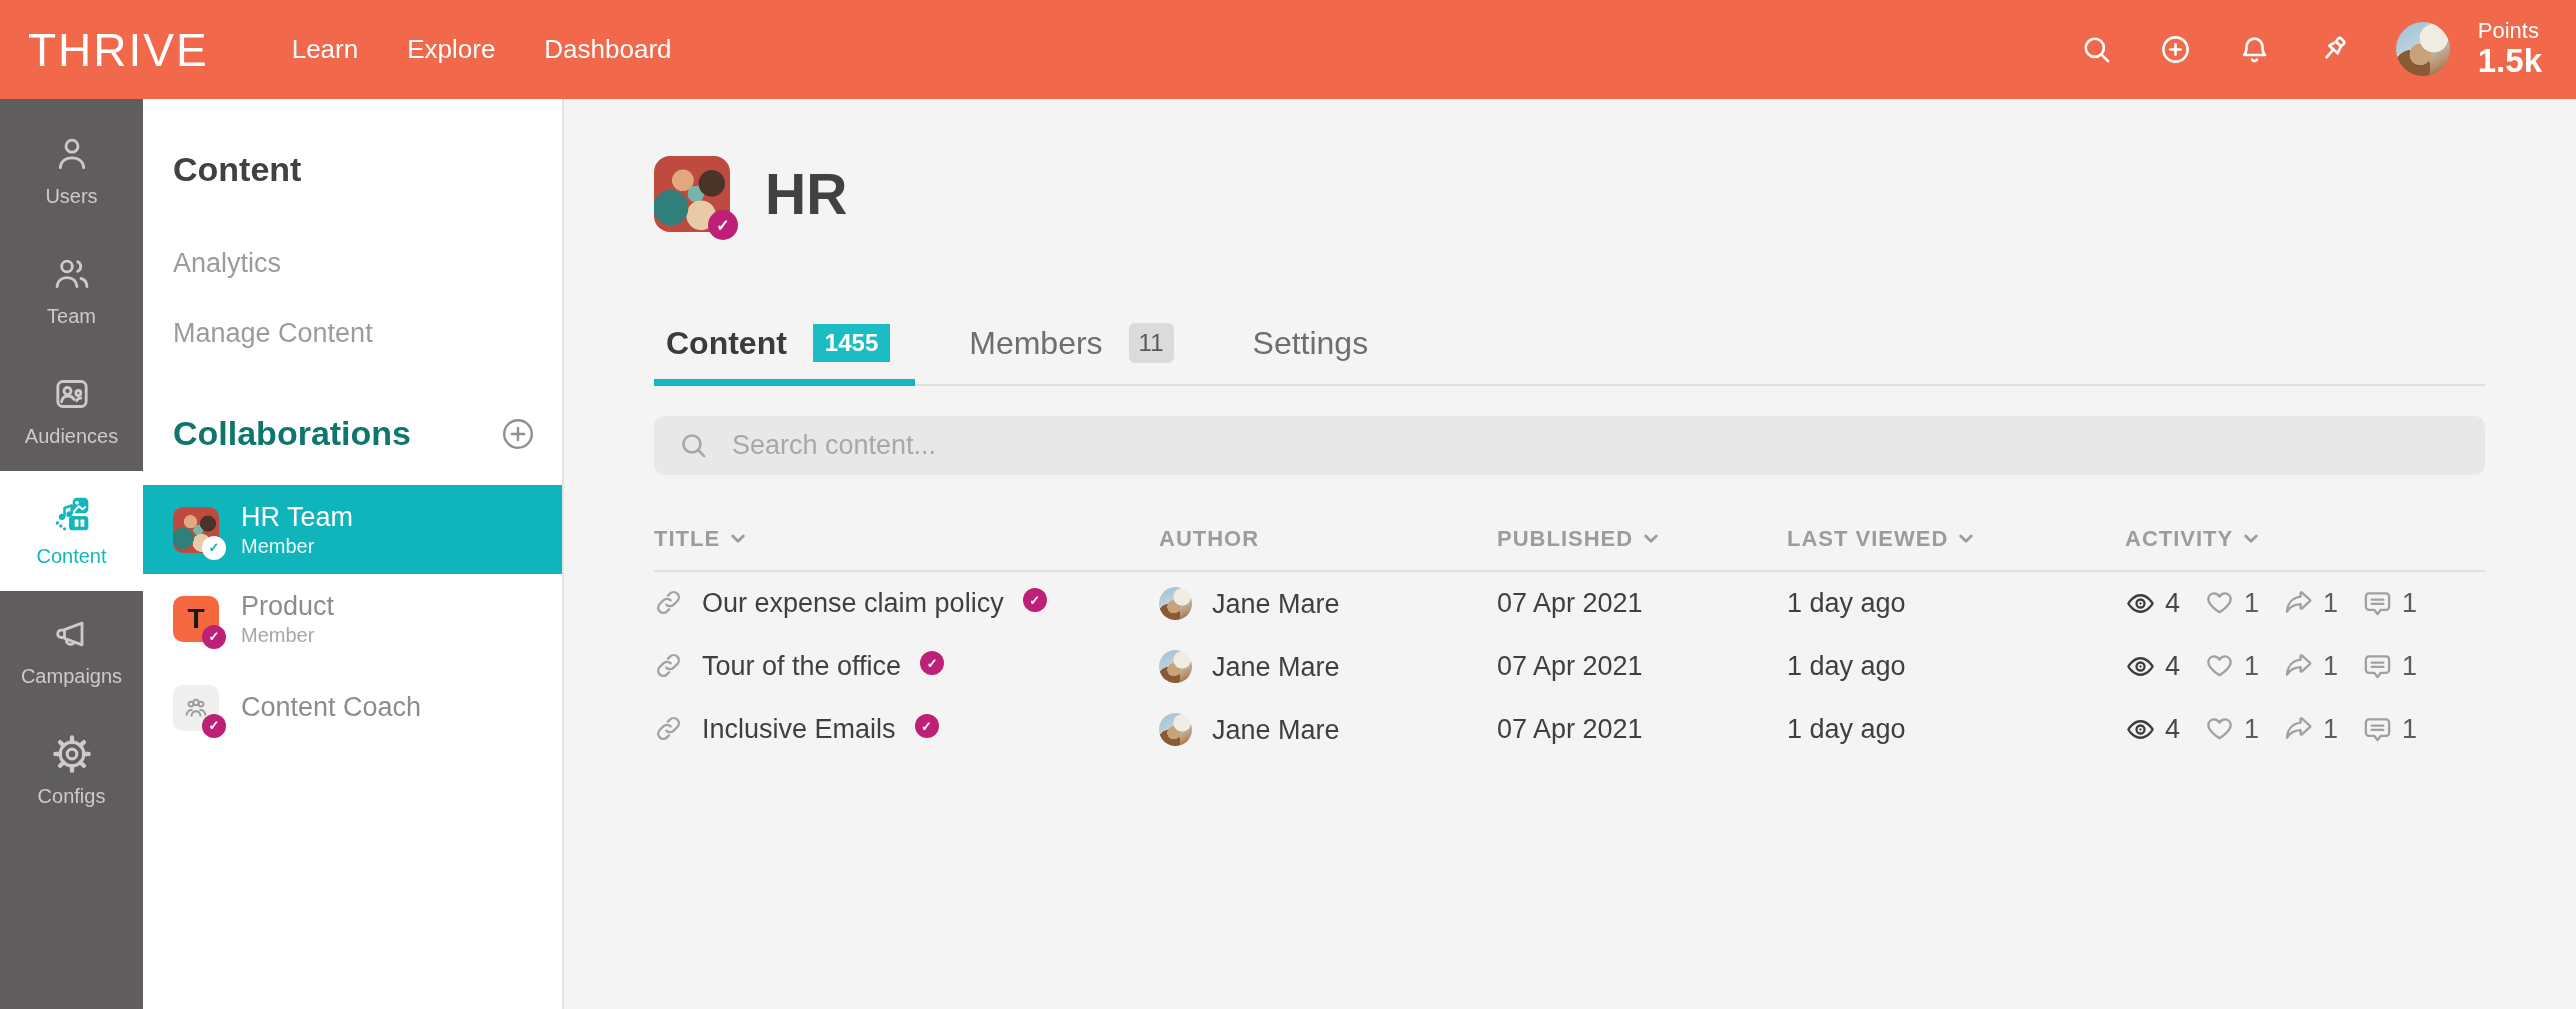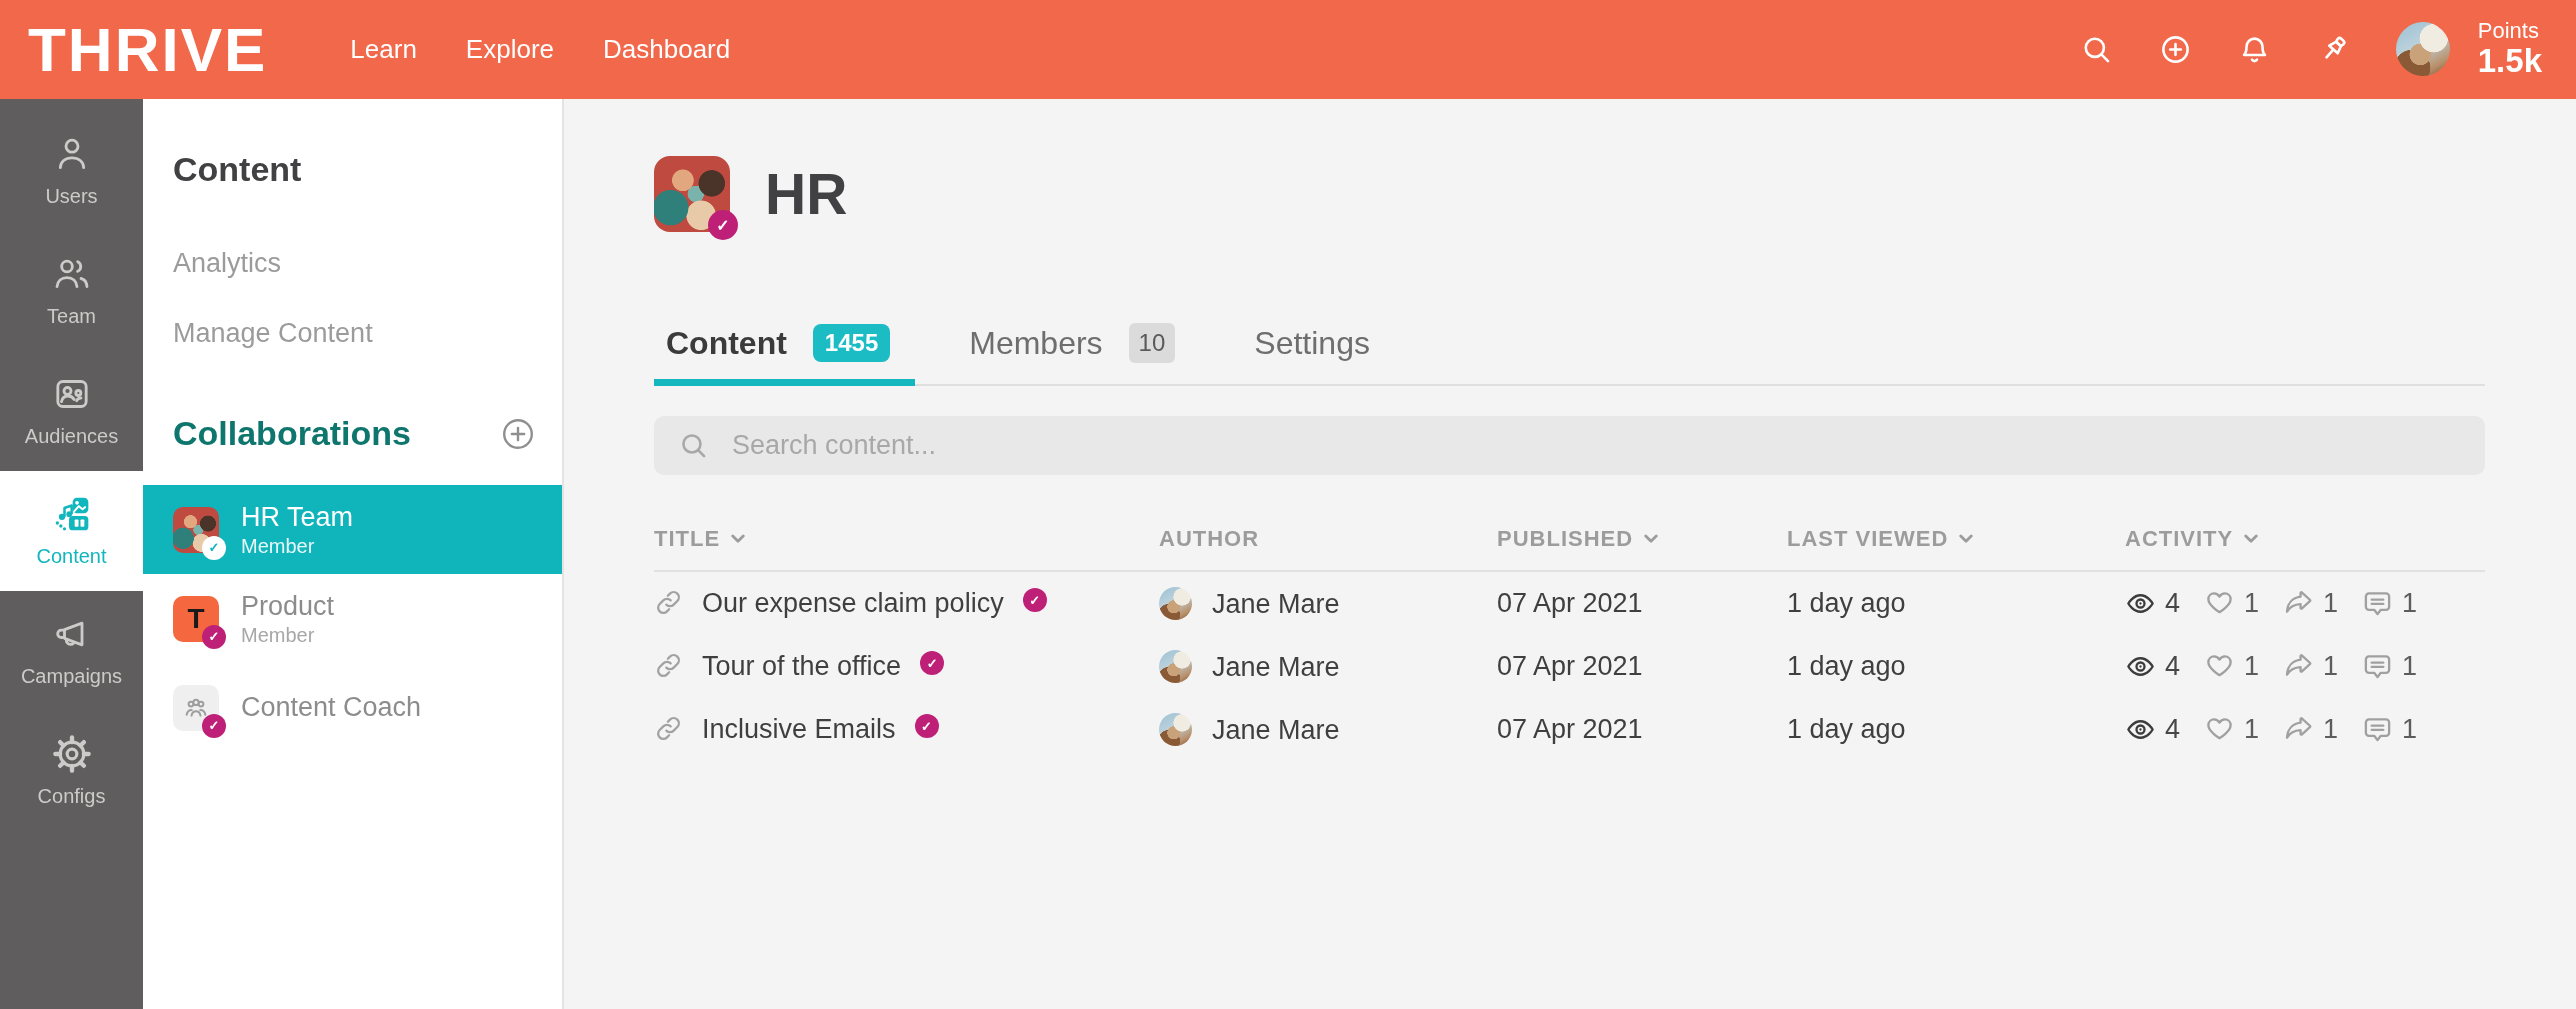--- a/index.html
+++ b/index.html
@@ -2,21 +2,21 @@
 <html><head>
 <meta charset="utf-8">
 <style>
   * { margin:0; padding:0; box-sizing:border-box; }
   html,body { width:2576px; height:1009px; overflow:hidden;
     font-family:"Liberation Sans", sans-serif; background:#F5F4F4; }
 
   
   .topbar { position:absolute; left:0; top:0; width:2576px; height:99px;
     background:#F2684B; display:flex; align-items:center; color:#fff; z-index:5; }
-  .logo { margin-left:28px; font-size:62px; font-weight:700; letter-spacing:2px; }
+  .logo { margin-left:28px; font-size:46px; font-weight:400; letter-spacing:2px; }
   .topnav { margin-left:83px; display:flex; gap:49px; }
   .topnav .nav-link { font-size:26px; font-weight:500; cursor:pointer; }
   .top-actions { margin-left:auto; display:flex; align-items:center; gap:46px; margin-right:34px; }
   .top-actions svg { width:33px; height:33px; stroke:#fff; fill:none;
     stroke-width:1.9; stroke-linecap:round; stroke-linejoin:round; display:block; }
   .tb-avatar { width:54px; height:54px; border-radius:50%;
     background:#9db6c2 radial-gradient(circle at 30% 25%, #bcd7e4 0 30%, transparent 31%);
     background-image:
       radial-gradient(circle at 70% 30%, #f1ece2 0 26%, transparent 27%),
       radial-gradient(circle at 45% 60%, #caa27a 0 24%, transparent 25%),
@@ -88,21 +88,21 @@
       radial-gradient(circle at 38% 32%, #e2a77e 0 15%, transparent 16%),
       radial-gradient(circle at 55% 50%, #7ab3ab 0 14%, transparent 15%); }
   .page-avatar .seal { width:30px; height:30px; font-size:16px; right:-8px; bottom:-8px; }
   .page-title { font-size:57px; font-weight:600; color:#414042; }
 
   .tabs { margin-top:91px; display:flex; align-items:center; gap:79px; padding-left:12px; }
   .tab { display:flex; align-items:center; gap:26px; cursor:pointer; }
   .tab-label { font-size:32px; font-weight:500; color:#6E6E6E; }
   .tab.active .tab-label { color:#3B3B3B; font-weight:600; }
   .badge-teal { background:#1CBCC4; color:#fff; font-size:24px; font-weight:600;
-    padding:7px 12px; border-radius:8px; line-height:1; }
+    padding:7px 12px; border-radius:0; line-height:1; }
   .badge-gray { background:#DBDBDB; color:#5A5A5A; font-size:24px; font-weight:500;
     padding:8px 10px; border-radius:6px; line-height:1; }
   .tabline { position:relative; margin-top:16px; height:7px; }
   .tabline .baseline { position:absolute; left:0; right:0; bottom:0; height:2px; background:#E0DFDF; }
   .tabline .activebar { position:absolute; left:0; top:0; width:261px; height:7px; background:#15B7BE; }
 
   .searchbar { margin-top:30px; height:59px; background:#E9E8E8; border-radius:10px;
     display:flex; align-items:center; padding:0 24px; gap:15px; }
   .searchbar svg { width:31px; height:31px; stroke:#A8A8A8; fill:none; stroke-width:2;
     stroke-linecap:round; flex:none; }
@@ -327,21 +327,21 @@
     <span class="page-title">HR</span>
   </div>
 
   <div class="tabs">
     <div class="tab active">
       <span class="tab-label">Content</span>
       <span class="badge-teal">1455</span>
     </div>
     <div class="tab">
       <span class="tab-label">Members</span>
-      <span class="badge-gray">10</span>
+      <span class="badge-gray">11</span>
     </div>
     <div class="tab">
       <span class="tab-label">Settings</span>
     </div>
   </div>
   <div class="tabline">
     <div class="baseline"></div>
     <div class="activebar"></div>
   </div>
 

